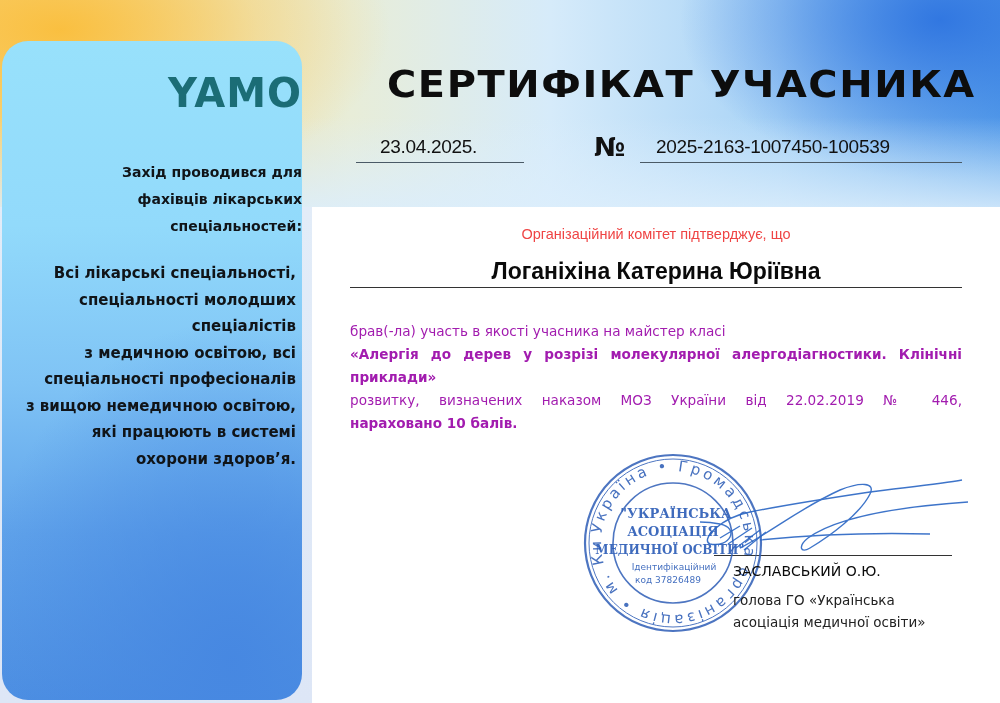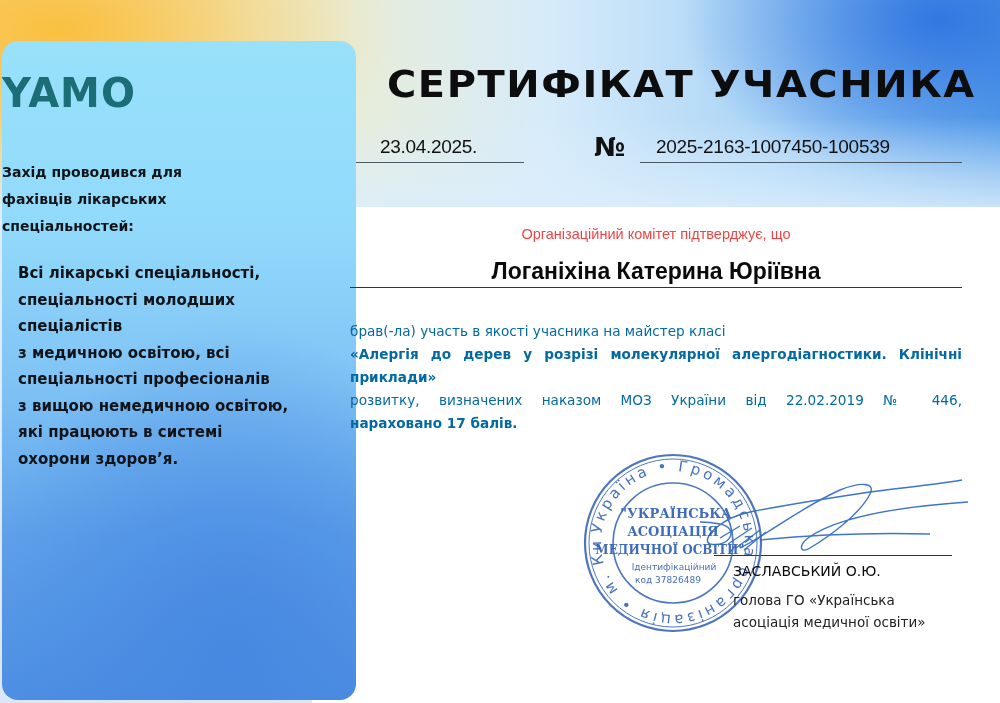--- a/index.html
+++ b/index.html
@@ -9,45 +9,45 @@
     background:
       radial-gradient(ellipse 260px 160px at 940px 20px, rgba(46,116,224,0.95), rgba(46,116,224,0) 100%),
       radial-gradient(ellipse 330px 170px at 60px 30px, rgba(250,190,60,0.95), rgba(250,205,100,0.4) 60%, rgba(250,220,140,0) 100%),
       linear-gradient(90deg, #f7d37a 0%, #e8edd8 35%, #d6ebfa 55%, #a8d3f6 78%, #5ea6ec 100%);
   }
   .bg-top::after { content:""; position:absolute; left:0; right:0; bottom:0; height:90px;
     background:linear-gradient(180deg, rgba(220,238,252,0) 0%, rgba(220,238,252,0.85) 100%); }
   .white-area { position:absolute; left:312px; top:207px; width:688px; height:496px; background:#fff; }
   .left-strip { position:absolute; left:0; top:207px; width:312px; height:496px;
     background:linear-gradient(180deg, #e2ecf8 0%, #dde6f6 100%); }
-  .left-panel { position:absolute; left:2px; top:41px; width:354px; height:659px;
-    border-radius:16px;
+  .left-panel { position:absolute; left:2px; top:41px; width:300px; height:659px;
+    border-radius:26px;
     background:
       radial-gradient(ellipse 260px 340px at 230px 620px, rgba(70,135,225,0.95), rgba(70,135,225,0) 100%),
       linear-gradient(180deg, #98e1fb 0%, #92dafb 28%, #7fc3f5 52%, #5fa2ea 75%, #4d8fe2 100%);
-    text-align:left; }
+    text-align:right; }
   .logo { margin-top:30px; font-family:"DejaVu Sans", sans-serif; font-weight:bold; font-size:40px;
     letter-spacing:1px; color:#1b6d76; line-height:44px; }
   .logo-sub { font-size:13.5px; color:#2a7c86; margin-top:0px; letter-spacing:0.1px; }
   .event-for { margin-top:44px; font-family:"DejaVu Sans", sans-serif; font-weight:bold; font-size:14px;
     line-height:27px; color:#101418; }
   .audience { margin-top:20px; font-family:"DejaVu Sans", sans-serif; font-weight:bold; font-size:15px;
-    line-height:26.5px; color:#101418; padding:0 16px; }
+    line-height:26.5px; color:#101418; padding:0 6px; }
   .title { position:absolute; left:387px; top:62px; font-family:"DejaVu Sans", sans-serif; font-weight:bold;
     font-size:38px; letter-spacing:1.5px; color:#0d0d0d; white-space:nowrap; transform:scaleX(1.05); transform-origin:left; }
   .date-wrap { position:absolute; left:356px; top:136px; width:168px; height:26px; border-bottom:1.5px solid #4a5a66; }
   .date { position:absolute; left:24px; top:0; font-size:19px; color:#111; letter-spacing:-0.3px; }
   .no-sign { position:absolute; left:594px; top:132px; font-family:"DejaVu Sans", sans-serif; font-weight:bold; font-size:26px; color:#111; }
   .num-wrap { position:absolute; left:640px; top:136px; width:322px; height:26px; border-bottom:1.5px solid #4a5a66; }
   .num { position:absolute; left:16px; top:0; font-size:19px; color:#111; letter-spacing:-0.3px; }
   .confirms { position:absolute; left:312px; top:226px; width:688px; text-align:center; font-size:14.5px; color:#ef4444; }
   .name-wrap { position:absolute; left:350px; top:254px; width:612px; height:33px; border-bottom:1.5px solid #333; text-align:center; }
   .name { font-weight:bold; font-size:23px; color:#0a0a0a; line-height:34px; }
   .body-text { position:absolute; left:350px; top:320px; width:612px; font-family:"DejaVu Sans", sans-serif;
-    font-size:13.6px; line-height:23px; color:#0369a1; }
+    font-size:13.6px; line-height:23px; color:#a21caf; }
   .body-text .bold { font-weight:bold; }
   .just { text-align:justify; text-align-last:justify; }
   .sig-line { position:absolute; left:714px; top:555px; width:238px; border-top:1px solid #333; }
   .signer { position:absolute; left:733px; top:563px; font-family:"DejaVu Sans", sans-serif; font-weight:normal; font-size:14px; color:#0a0a0a; }
   .signer-title { position:absolute; left:733px; top:589px; width:240px; font-family:"DejaVu Sans", sans-serif; font-size:13.5px; line-height:22px; color:#222; }
   .stamp { position:absolute; left:578px; top:448px; width:190px; height:190px; }
   .signature { position:absolute; left:700px; top:478px; width:270px; height:90px; }
 </style>
 </head>
 <body>
@@ -89,21 +89,21 @@
 
 <div class="name-wrap">
   <span class="name">Логаніхіна Катерина Юріївна</span>
 </div>
 
 <div class="body-text">
   <div>брав(-ла) участь в якості учасника на майстер класі</div>
   <div class="bold just">«Алергія до дерев у розрізі молекулярної алергодіагностики. Клінічні</div>
   <div class="bold">приклади»</div>
   <div class="just">розвитку, визначених наказом МОЗ України від 22.02.2019 № 446,</div>
-  <div class="bold">нараховано 17 балів.</div>
+  <div class="bold">нараховано 10 балів.</div>
 </div>
 
 <div class="sig-line"></div>
 
 <svg class="stamp" viewBox="0 0 190 190">
   <defs>
     <path id="ringPath" d="M95,95 m-72,0 a72,72 0 1,1 144,0 a72,72 0 1,1 -144,0"></path>
   </defs>
   <g fill="none" stroke="#3563b9" opacity="0.88">
     <circle cx="95" cy="95" r="88" stroke-width="2.2"></circle>

